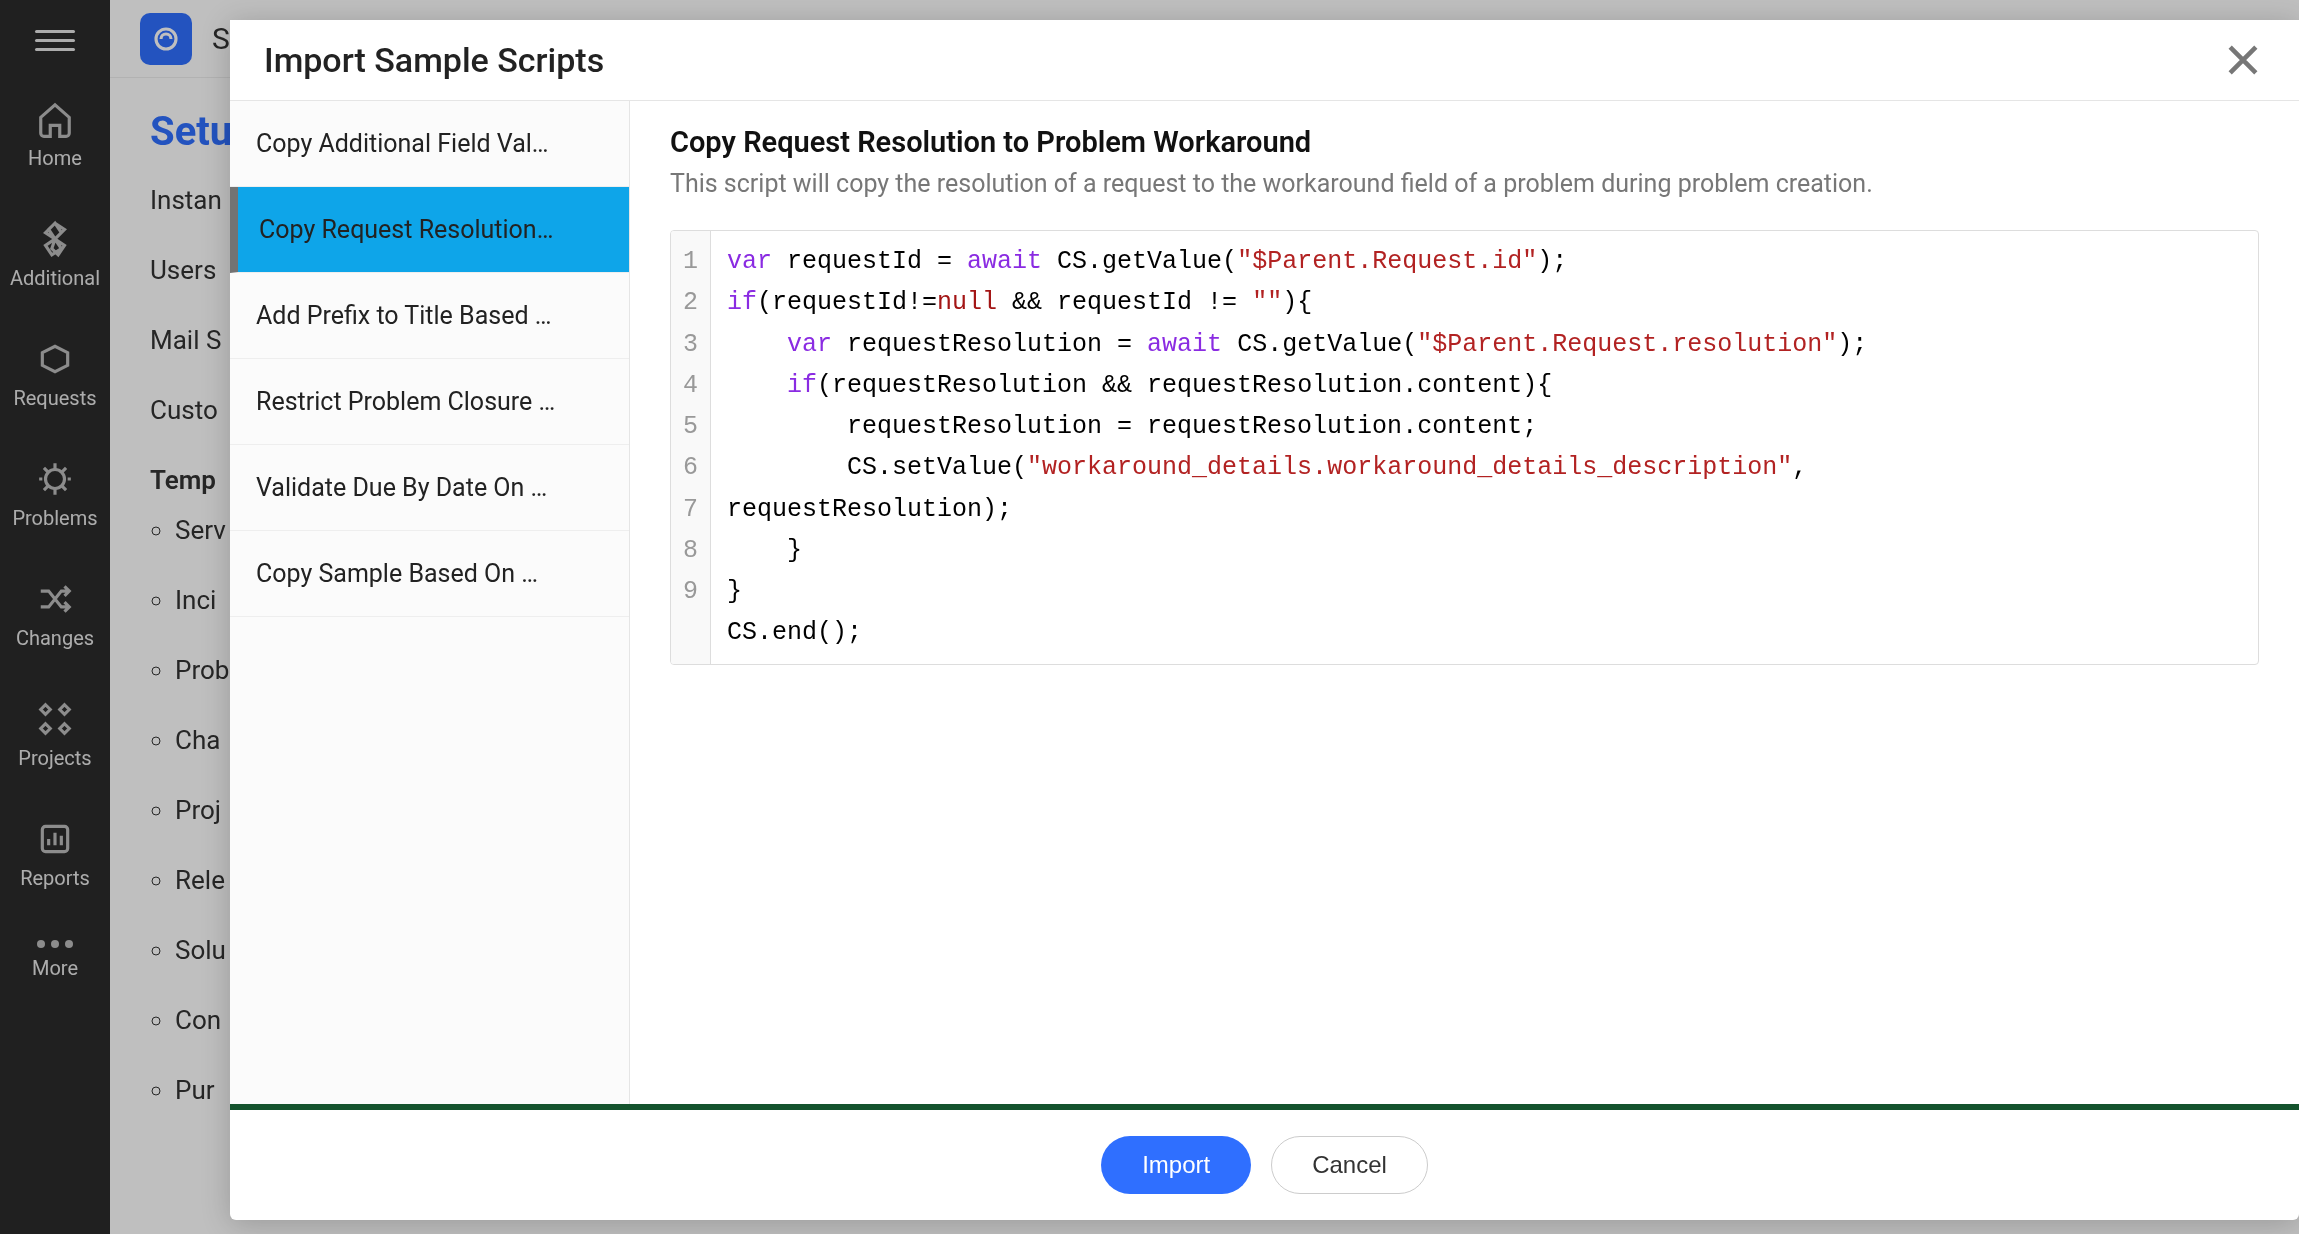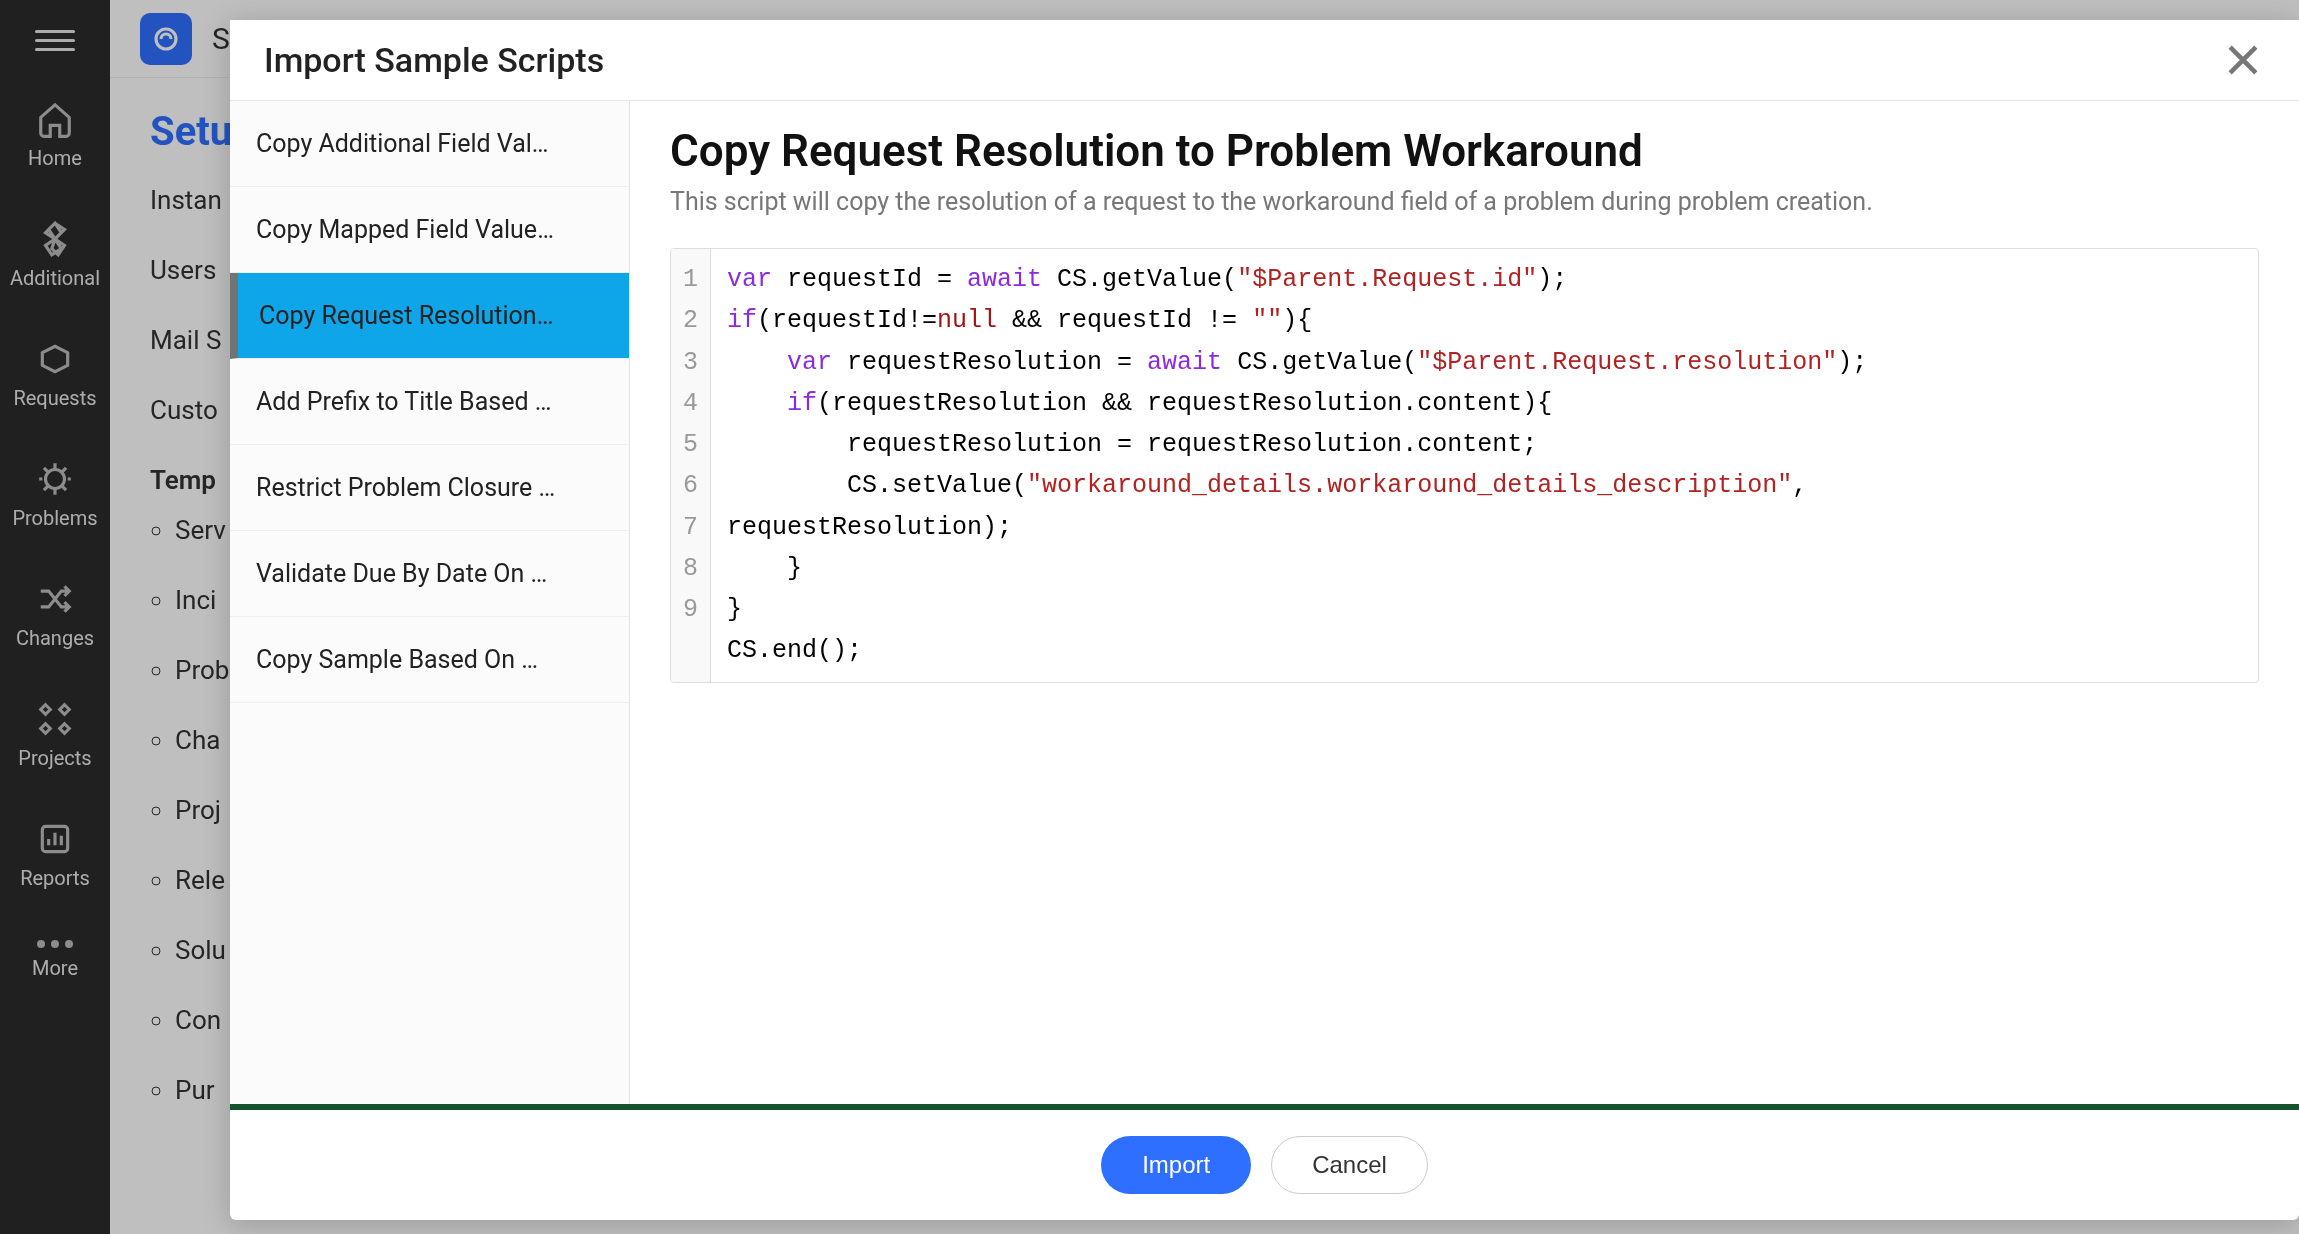--- a/index.html
+++ b/index.html
@@ -128,21 +128,21 @@
   border-left: 8px solid #737373;
   padding-left: 21px;
 }
 .script-detail {
   flex: 1;
   padding: 24px 40px;
   display: flex;
   flex-direction: column;
   overflow: hidden;
 }
-.detail-title { font-size: 44px; font-weight: 600; margin-bottom: 10px; color: #111; }
+.detail-title { font-size: 29px; font-weight: 600; margin-bottom: 10px; color: #111; }
 .detail-desc { font-size: 25px; color: #777; margin-bottom: 32px; }
 .code-block {
   border: 1px solid #ddd;
   border-radius: 4px;
   display: flex;
   font-family: "SFMono-Regular", Consolas, "Liberation Mono", Menlo, monospace;
   font-size: 25px;
   line-height: 1.65;
   overflow: auto;
 }
@@ -297,21 +297,20 @@
 <div class="modal">
   <div class="modal-header">
     <div class="modal-title">Import Sample Scripts</div>
     <svg class="modal-close" viewBox="0 0 24 24">
         <path d="M5 5l14 14M19 5L5 19"></path>
       </svg>
   </div>
   <div class="modal-body">
     <div class="script-list" id="script-list">
         <div class="script-item">Copy Additional Field Val…</div>
-        <div class="script-item">Copy Mapped Field Value…</div>
         <div class="script-item active">Copy Request Resolution…</div>
         <div class="script-item">Add Prefix to Title Based …</div>
         <div class="script-item">Restrict Problem Closure …</div>
         <div class="script-item">Validate Due By Date On …</div>
         <div class="script-item">Copy Sample Based On …</div>
       </div>
     <div class="script-detail">
       <div class="detail-title">Copy Request Resolution to Problem Workaround</div>
       <div class="detail-desc">This script will copy the resolution of a request to the workaround field of a problem during problem creation.</div>
       <div class="code-block">

